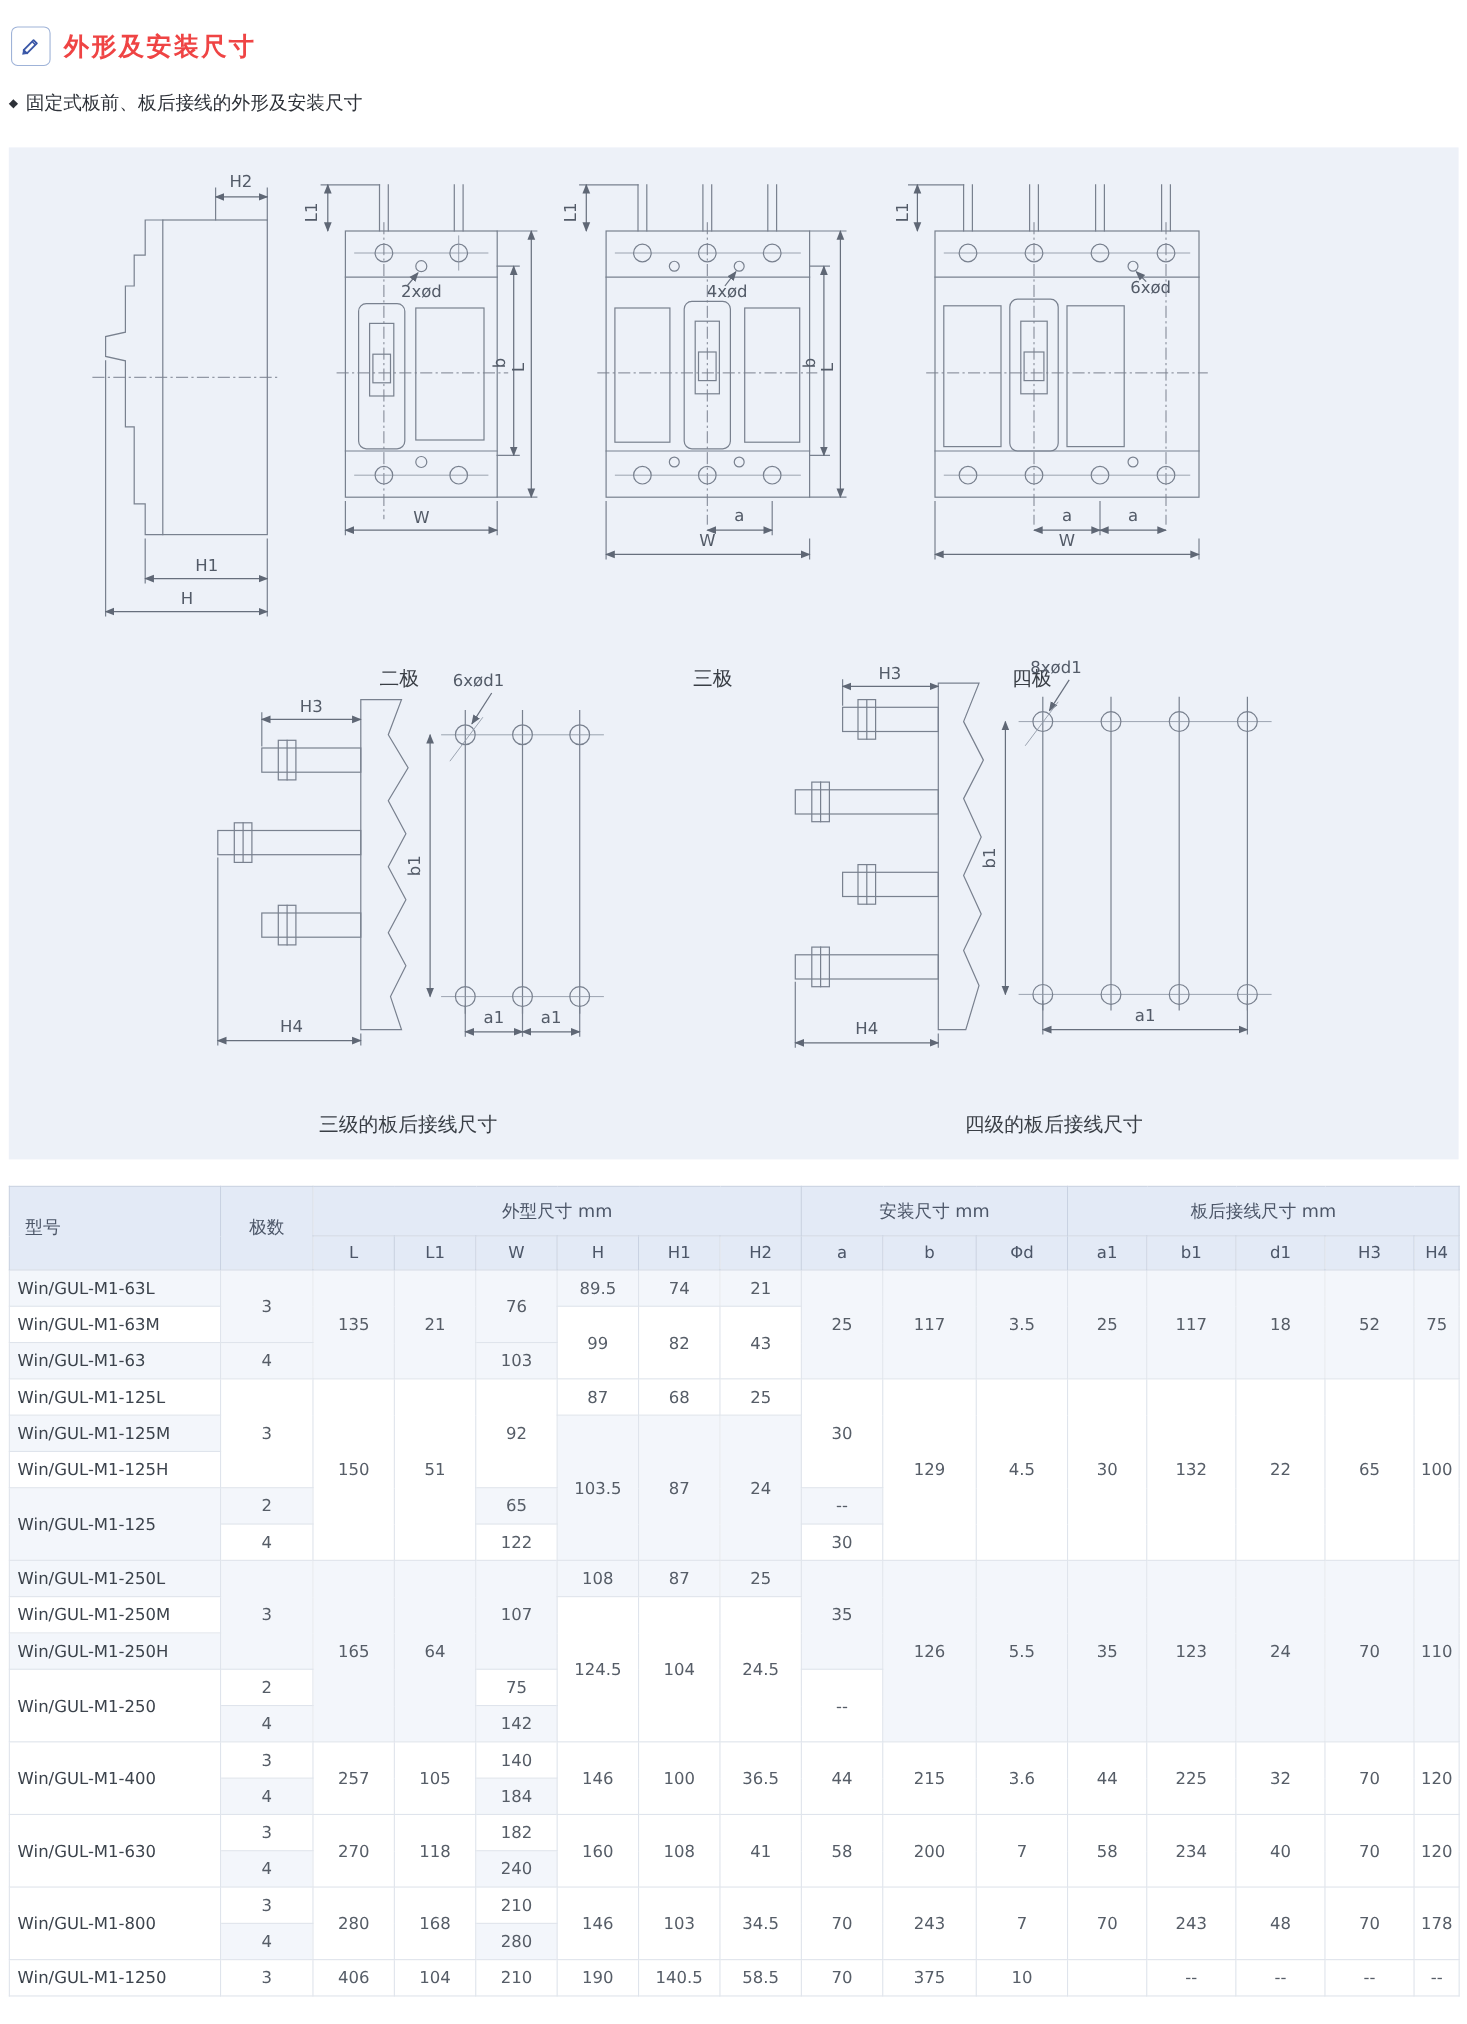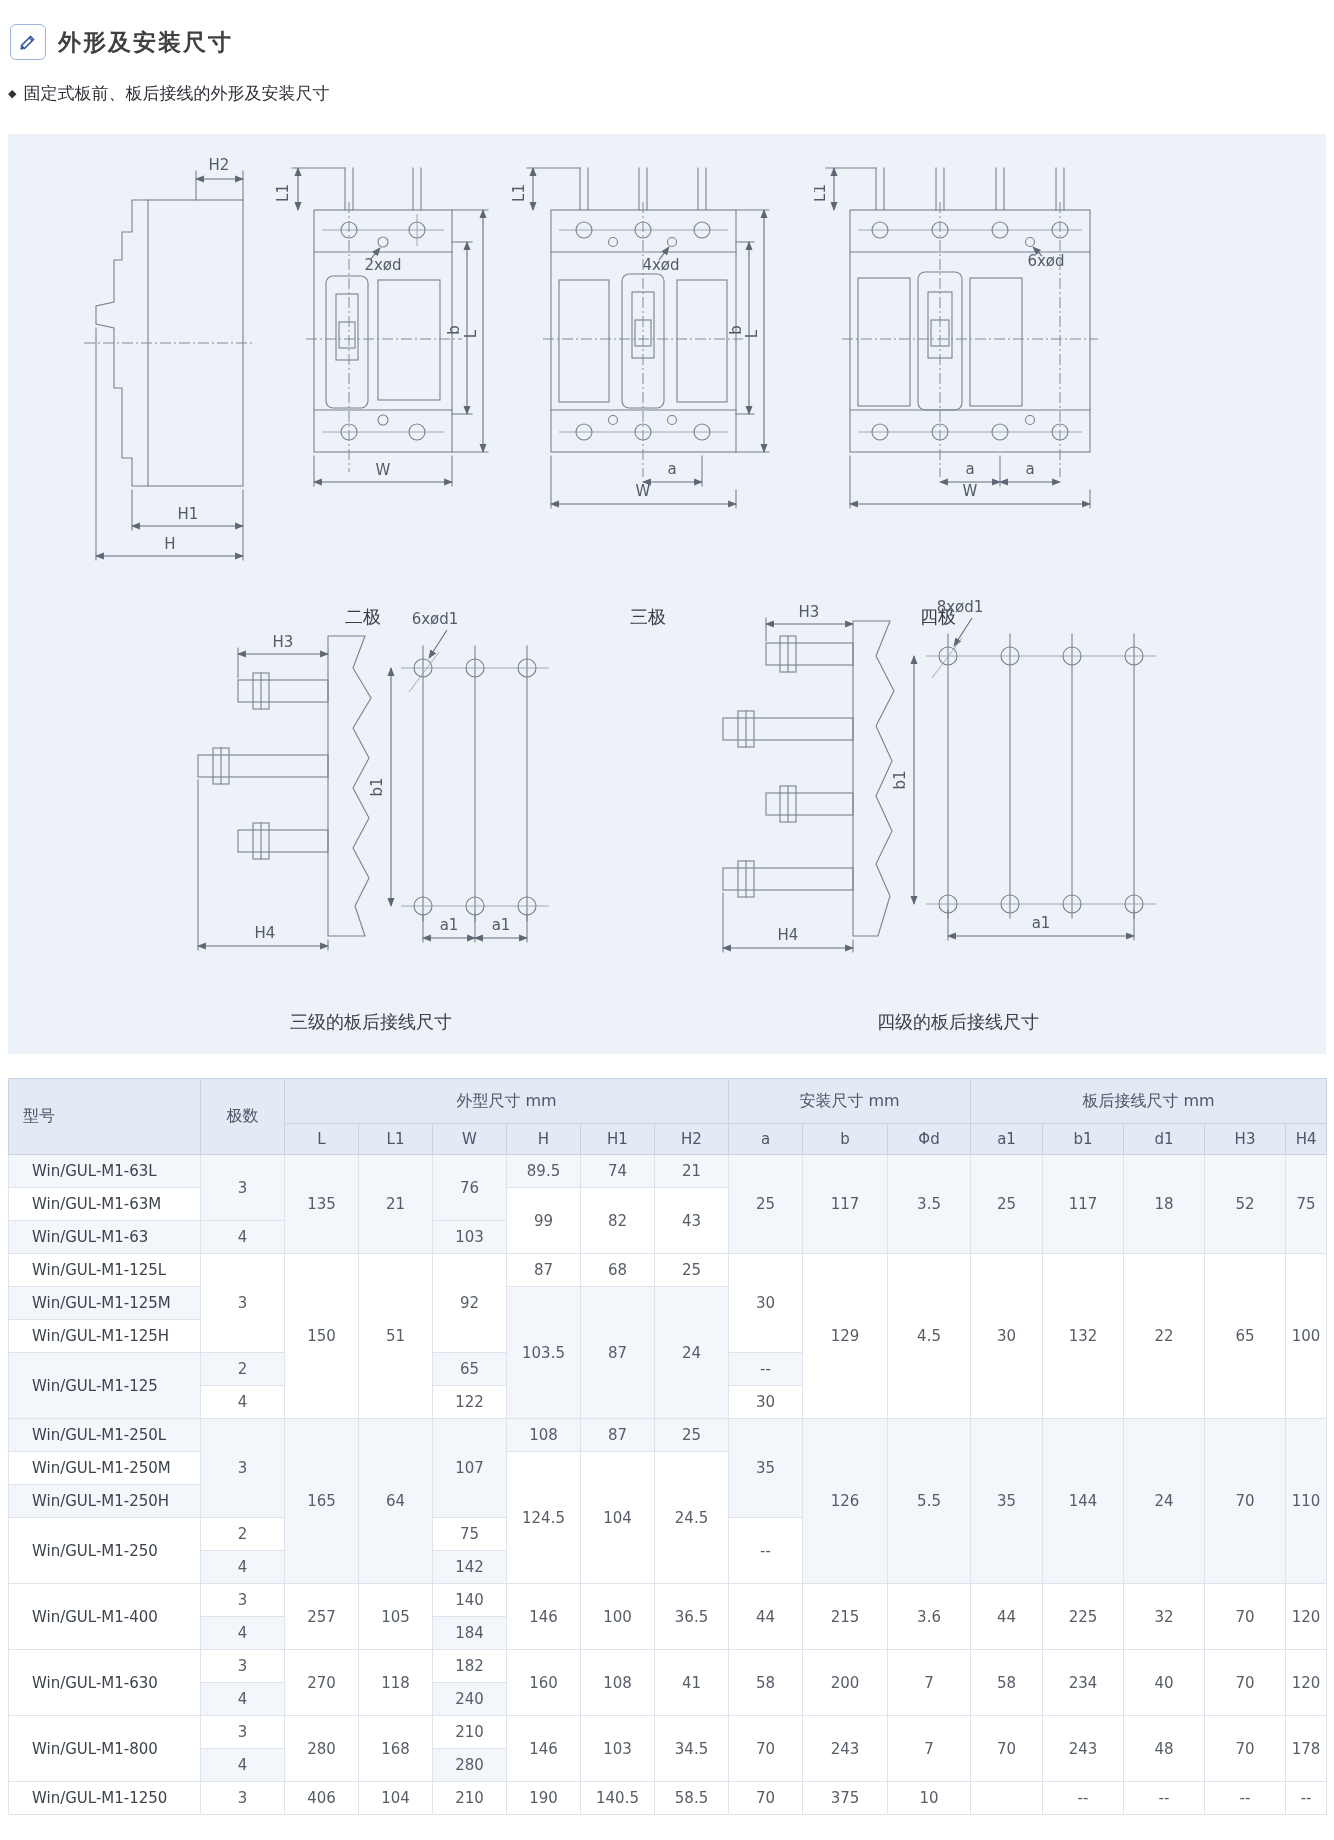--- a/index.html
+++ b/index.html
@@ -2,21 +2,21 @@
 <html><head>
 <meta charset="utf-8">
 <style>
   html,body{margin:0;padding:0;background:#fff;}
   .page{position:relative;width:1334px;height:1840px;background:#fff;overflow:hidden;
         font-family:"DejaVu Sans","Liberation Sans",sans-serif;}
   
   .hdr{position:absolute;left:10px;top:24px;display:flex;align-items:center;}
   .hdr-icon{width:34px;height:34px;border:1px solid #9fb3d8;border-radius:6px;background:#fff;
             display:flex;align-items:center;justify-content:center;}
-  .hdr-title{margin-left:12px;font-size:23px;font-weight:bold;color:#404040;letter-spacing:2px;}
+  .hdr-title{margin-left:12px;font-size:23px;font-weight:bold;color:#ef4444;letter-spacing:2px;}
   .intro{position:absolute;left:8px;top:82px;font-size:17px;color:#2d3138;}
   .intro .blt{font-size:11px;color:#2d3138;margin-right:7px;vertical-align:2px;}
   
   .panel{position:absolute;left:8px;top:134px;width:1318px;height:920px;background:#edf1f8;}
   .dg{position:absolute;}
   .ln{fill:none;stroke:#79818f;stroke-width:1.1;stroke-linecap:square;}
   .thin{fill:none;stroke:#9099a6;stroke-width:0.8;}
   .cl{fill:none;stroke:#79818f;stroke-width:0.9;stroke-dasharray:11 3 2 3;}
   .dim{fill:none;stroke:#676f7d;stroke-width:1.1;}
   .dt{fill:#535b68;font-family:"DejaVu Sans",sans-serif;font-size:15px;}
@@ -26,21 +26,21 @@
   table{border-collapse:collapse;table-layout:fixed;width:1318px;border-radius:32px;}
   th,td{border:1px solid #dfe4ec;text-align:center;padding:0;font-size:15px;color:#565d67;
         overflow:hidden;white-space:nowrap;}
   thead th{background:#e3eaf6;color:#4c5668;font-weight:normal;font-size:16px;border-color:#c9d2e2;}
   thead tr:first-child th{height:44px;}
   thead tr:last-child th{height:30px;font-size:15px;}
   th.th-model{text-align:left;padding-left:14px;}
   tbody tr{height:33px;}
   tbody tr.alt td{background:#f3f6fb;}
   tbody tr.grp td{border-top:1px solid #b9c2d0;}
-  td.model{text-align:left;padding-left:23px;color:#3c434c;}
+  td.model{text-align:left;padding-left:7px;color:#3c434c;}
 </style>
 </head>
 <body>
 
 <svg width="0" height="0" style="position:absolute">
   <defs>
     <marker id="arr" viewBox="0 0 10 10" refX="9" refY="5" markerWidth="8" markerHeight="8" orient="auto-start-reverse">
       <path d="M0,1 L10,5 L0,9 Z" fill="#5f6775"></path>
     </marker>
   </defs>
@@ -436,21 +436,21 @@
             <td rowspan="5">165</td>
             <td rowspan="5">64</td>
             <td rowspan="3">107</td>
             <td>108</td>
             <td>87</td>
             <td>25</td>
             <td rowspan="3">35</td>
             <td rowspan="5">126</td>
             <td rowspan="5">5.5</td>
             <td rowspan="5">35</td>
-            <td rowspan="5">144</td>
+            <td rowspan="5">123</td>
             <td rowspan="5">24</td>
             <td rowspan="5">70</td>
             <td rowspan="5">110</td>
           </tr>
           <tr>
             <td class="model">Win/GUL-M1-250M</td>
             <td rowspan="4">124.5</td>
             <td rowspan="4">104</td>
             <td rowspan="4">24.5</td>
           </tr>

